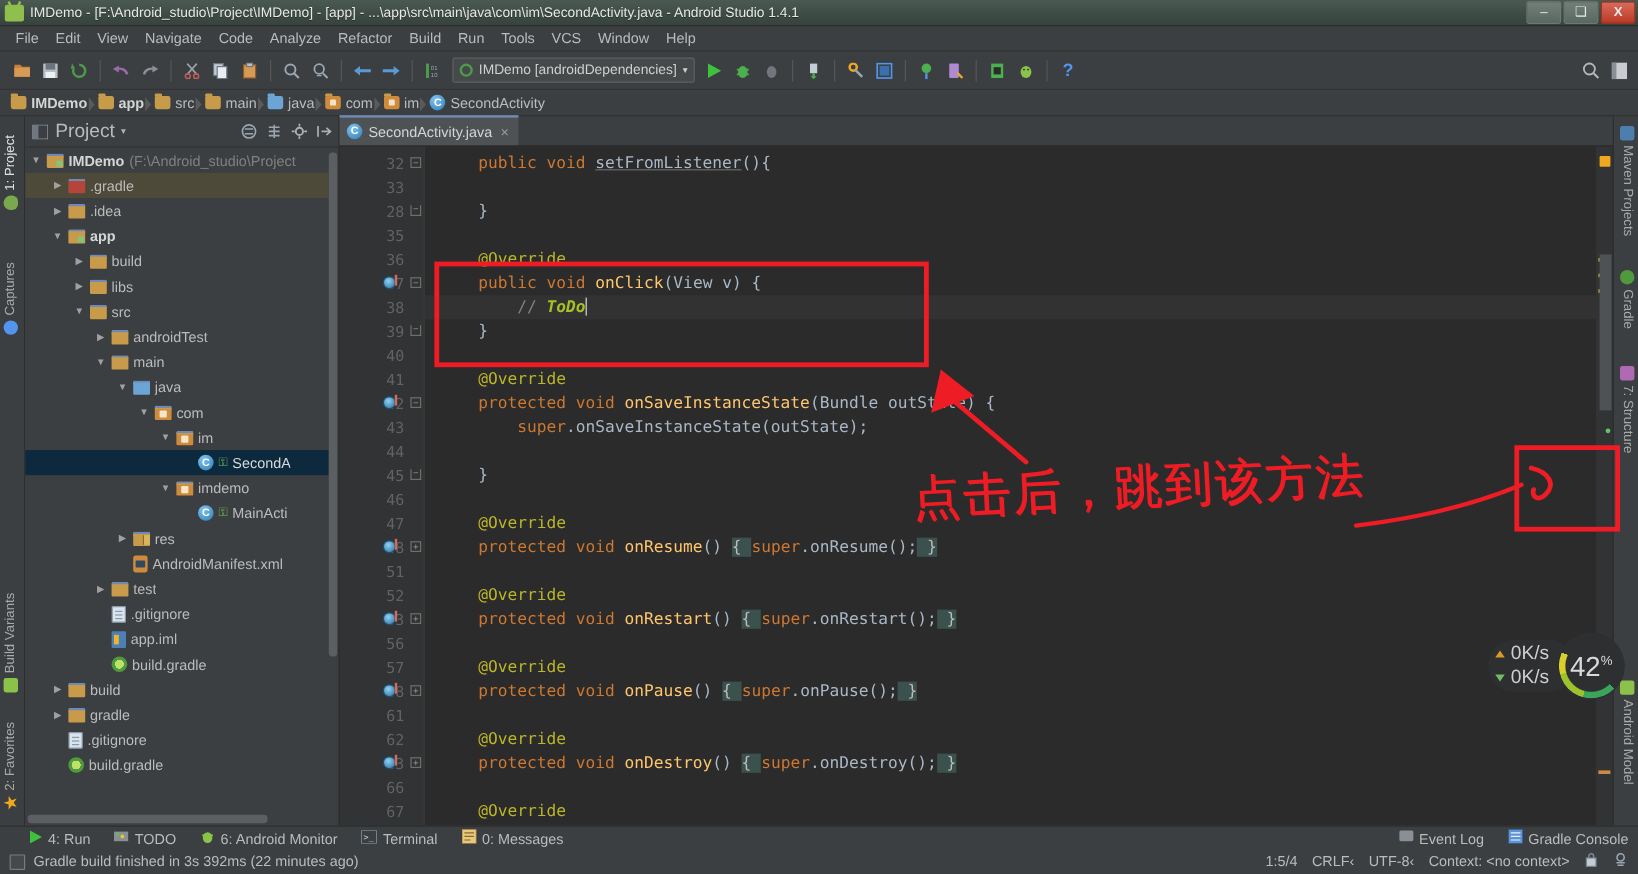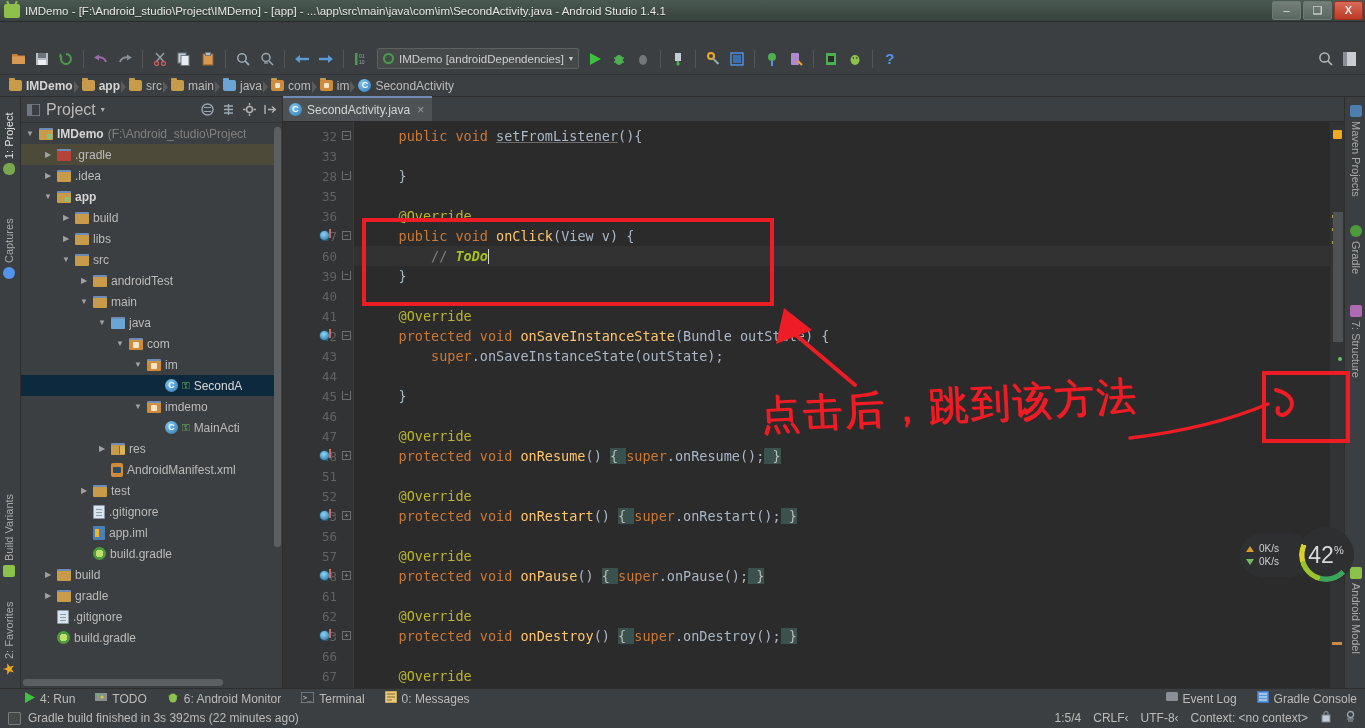--- a/index.html
+++ b/index.html
@@ -327,21 +327,21 @@
     position: absolute; right: 8px; display: flex; align-items: center; gap: 12px;
     font-size: 12px; color: #bbbbbb;
   }
 
   
   .perf-widget {
     position: absolute; left: 1240px; top: 533px; width: 72px; height: 44px;
     background: #2d2f31; border-radius: 22px; display: flex; flex-direction: column;
     justify-content: center; padding-left: 6px; gap: 2px;
   }
-  .perf-row { display: flex; align-items: center; gap: 5px; font-size: 10px; color: #cfcfcf; text-align: center; }
+  .perf-row { display: flex; align-items: center; gap: 5px; font-size: 16px; color: #cfcfcf; text-align: center; }
   .arrow-up, .arrow-dn {
     width: 0; height: 0; border-left: 4px solid transparent; border-right: 4px solid transparent;
   }
   .arrow-up { border-bottom: 6px solid #d99a2b; }
   .arrow-dn { border-top: 6px solid #6fbf5f; }
   .cpu-dial {
     position: absolute; left: 1298px; top: 527px; width: 56px; height: 56px;
     border-radius: 50%; background: #2d2f31;
     display: flex; align-items: center; justify-content: center;
   }
@@ -374,20 +374,35 @@
   <div class="titlebar">
     <div class="title-icon"></div>
     <div class="title-text">IMDemo - [F:\Android_studio\Project\IMDemo] - [app] - ...\app\src\main\java\com\im\SecondActivity.java - Android Studio 1.4.1</div>
     <div class="win-btns">
       <div class="win-btn">–</div>
       <div class="win-btn">❑</div>
       <div class="win-btn close">X</div>
     </div>
   </div>
 
+  <div class="menubar" id="menubar">
+      <div class="menu-item">File</div>
+      <div class="menu-item">Edit</div>
+      <div class="menu-item">View</div>
+      <div class="menu-item">Navigate</div>
+      <div class="menu-item">Code</div>
+      <div class="menu-item">Analyze</div>
+      <div class="menu-item">Refactor</div>
+      <div class="menu-item">Build</div>
+      <div class="menu-item">Run</div>
+      <div class="menu-item">Tools</div>
+      <div class="menu-item">VCS</div>
+      <div class="menu-item">Window</div>
+      <div class="menu-item">Help</div>
+    </div>
 
   <div class="toolbar">
     <div class="tb-ico">
       <svg width="15" height="13" viewBox="0 0 15 13">
           <path d="M1 2h5l1.4 1.6H14V12H1z" fill="#c87f3a"></path>
           <path d="M1 4.5h13V12H1z" fill="#d79a55"></path>
         </svg>
     </div>
     <div class="tb-ico">
       <svg width="14" height="14" viewBox="0 0 14 14">
@@ -873,21 +888,21 @@
             <span>35</span>
           </div>
           <div class="gutter-line" style="position: relative;">
             <span>36</span>
           </div>
           <div class="gutter-line" style="position: relative;">
             <span>37</span>
             <span class="run-marker" style="left: 36px; top: 4px;"></span>
           </div>
           <div class="gutter-line" style="position: relative;">
-            <span>60</span>
+            <span>38</span>
           </div>
           <div class="gutter-line" style="position: relative;">
             <span>39</span>
           </div>
           <div class="gutter-line" style="position: relative;">
             <span>40</span>
           </div>
           <div class="gutter-line" style="position: relative;">
             <span>41</span>
           </div>

